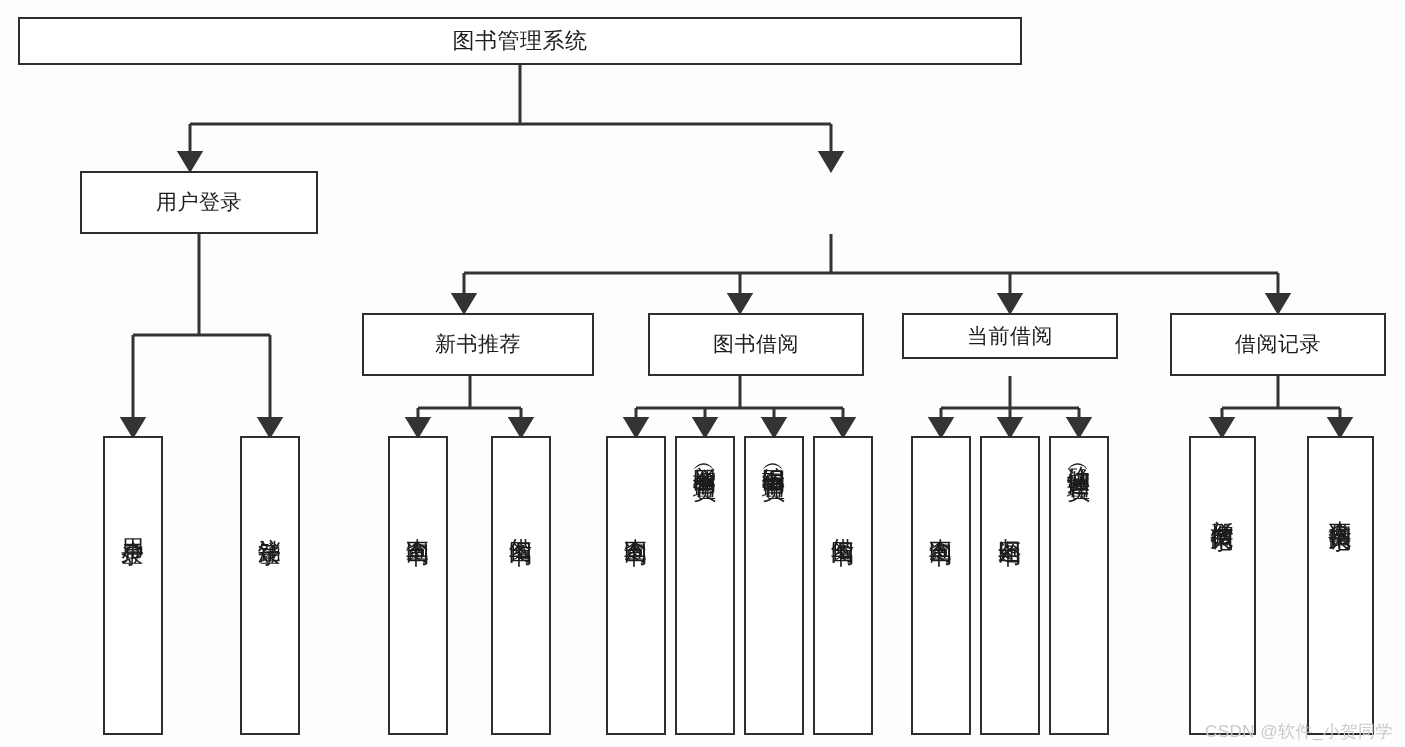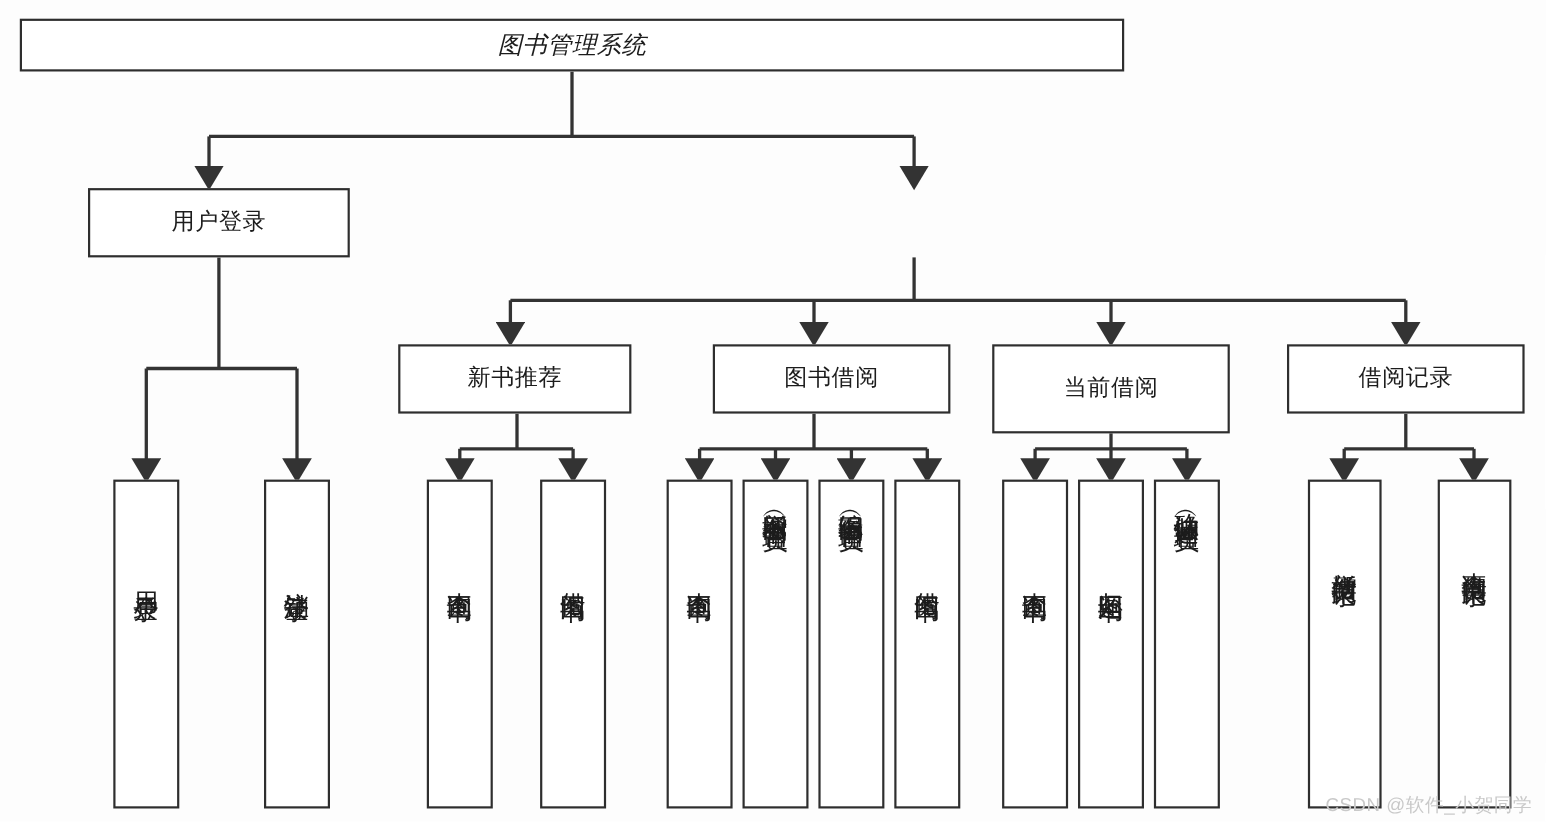--- a/index.html
+++ b/index.html
@@ -39,21 +39,20 @@
     line-height: 1.15;
     white-space: nowrap;
   }
   
   .node.horiz .label {
     font-size: 21px;
     letter-spacing: 0.5px;
   }
   .node.root .label {
     font-size: 22px;
-    font-style: italic;
   }
   
   .node.leaf {
     align-items: flex-start;
     justify-content: center;
     padding-top: 4px;
   }
   .node.leaf .label {
     writing-mode: vertical-rl;
     text-orientation: upright;
@@ -137,27 +136,27 @@
   </svg>
 
   <div class="node horiz root" style="left:18px; top:17px; width:1004px; height:48px;">
     <span class="label">图书管理系统</span>
   </div>
 
   <div class="node horiz" style="left:80px; top:171px; width:238px; height:63px;">
     <span class="label">用户登录</span>
   </div>
 
-  <div class="node horiz" style="left:362px; top:313px; width:212px; height:63px;">
+  <div class="node horiz" style="left:362px; top:313px; width:232px; height:63px;">
     <span class="label">新书推荐</span>
   </div>
   <div class="node horiz" style="left:632px; top:313px; width:216px; height:63px;margin-left:16px;">
     <span class="label">图书借阅</span>
   </div>
-  <div class="node horiz" style="left:902px; top:313px; width:216px; height:81px;">
+  <div class="node horiz" style="left:902px; top:313px; width:216px; height:46px;">
     <span class="label">当前借阅</span>
   </div>
   <div class="node horiz" style="left:1170px; top:313px; width:216px; height:63px;">
     <span class="label">借阅记录</span>
   </div>
 
   <div class="node leaf short" style="left:103px; top:436px; width:60px; height:299px;">
     <span class="label">用户登录</span>
   </div>
   <div class="node leaf short" style="left:240px; top:436px; width:60px; height:299px;">

